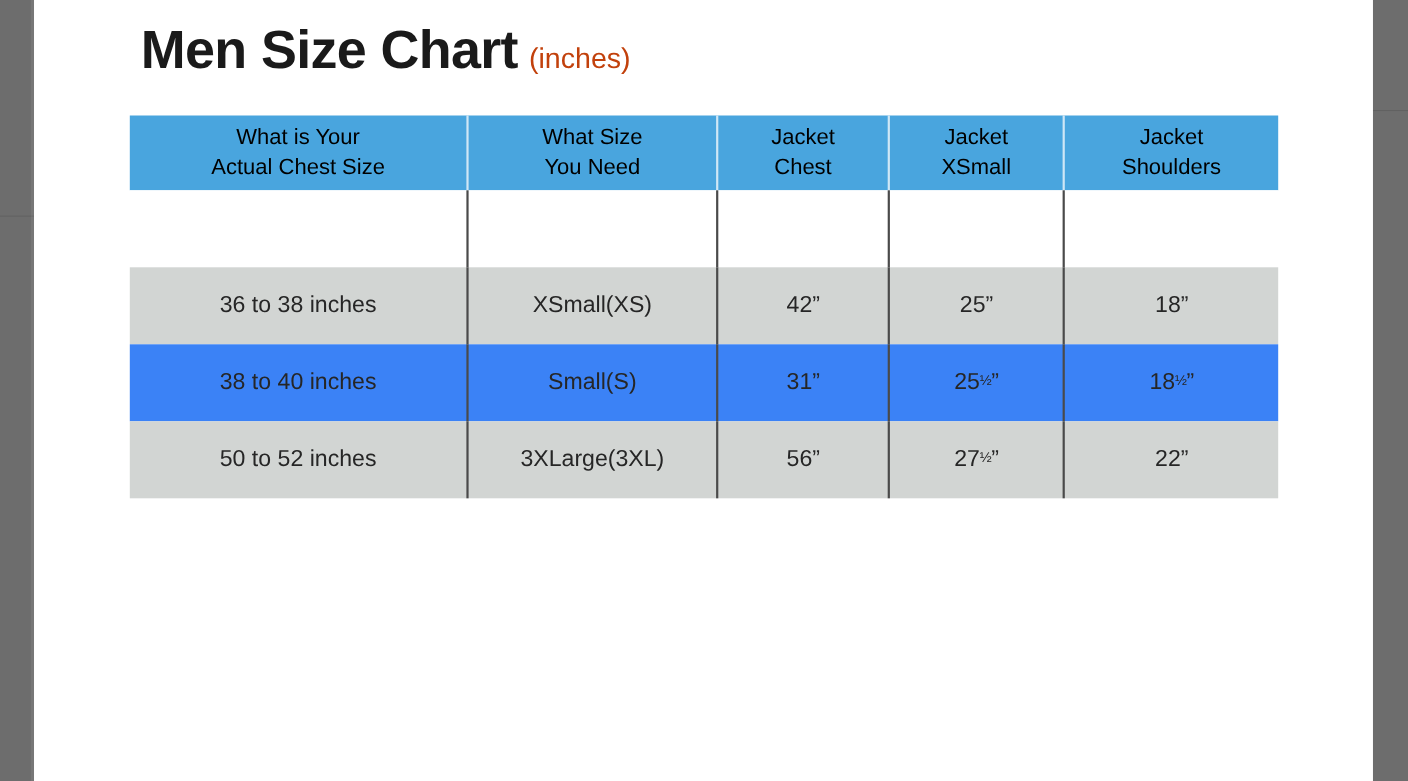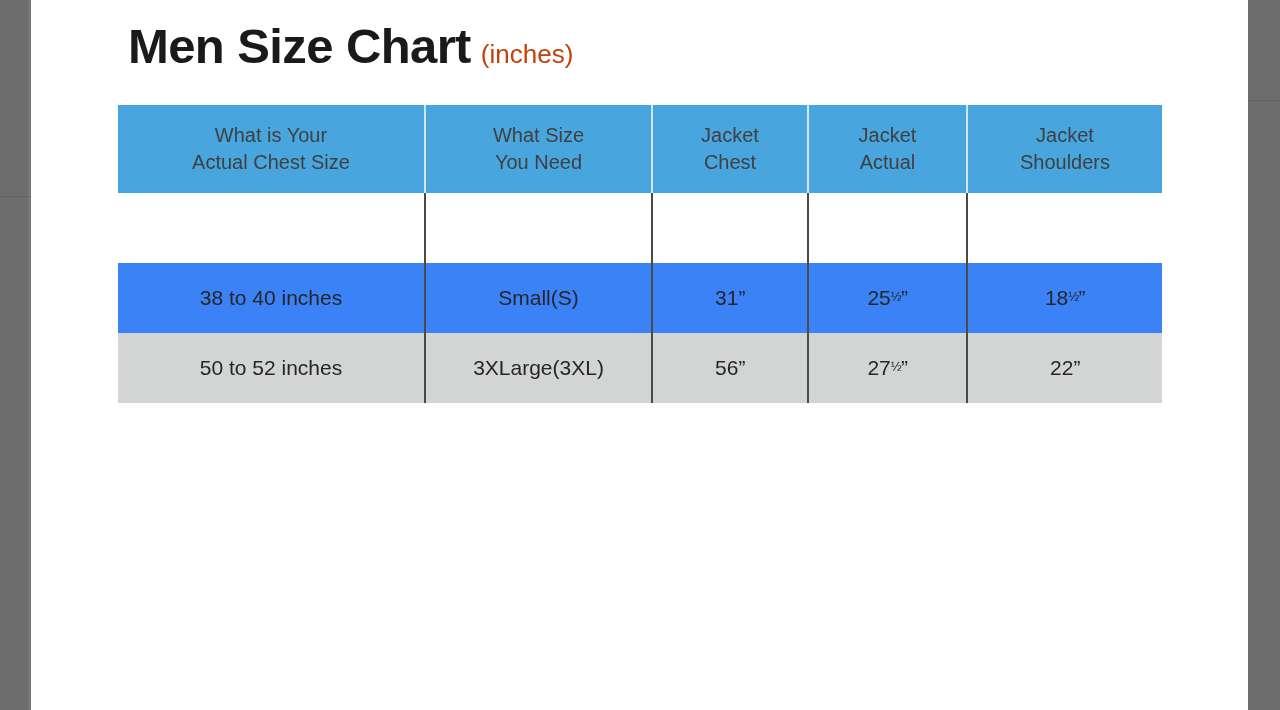--- a/index.html
+++ b/index.html
@@ -87,25 +87,25 @@
     table-layout: fixed;
   }
   .chart-table col.c0 { width: 307px; }
   .chart-table col.c1 { width: 227px; }
   .chart-table col.c2 { width: 156px; }
   .chart-table col.c3 { width: 159px; }
   .chart-table col.c4 { width: 195px; }
 
   .chart-table thead th {
     background: #49a5de;
-    color: #404040;
+    color: #000000;
     font-size: 20px;
     font-weight: normal;
     line-height: 1.35;
-    height: 88px;
+    height: 68px;
     padding: 0 4px;
     text-align: center;
     vertical-align: middle;
     border-right: 2px solid #cfe7f6;
     box-sizing: border-box;
   }
   .chart-table thead th:last-child { border-right: none; }
   .hdr-l1, .hdr-l2 { display: block; }
 
   .spacer-row td { height: 17px; background: #ffffff; padding: 0; border: none; }
@@ -169,36 +169,43 @@
         <th>
           <span class="hdr-l1">What Size</span>
           <span class="hdr-l2">You Need</span>
         </th>
         <th>
           <span class="hdr-l1">Jacket</span>
           <span class="hdr-l2">Chest</span>
         </th>
         <th>
           <span class="hdr-l1">Jacket</span>
-          <span class="hdr-l2">Actual</span>
+          <span class="hdr-l2">XSmall</span>
         </th>
         <th>
           <span class="hdr-l1">Jacket</span>
           <span class="hdr-l2">Shoulders</span>
         </th>
       </tr>
     </thead>
     <tbody>
       <tr class="spacer-row">
         <td></td>
           <td></td>
           <td></td>
           <td></td>
           <td></td>
       </tr>
+    <tr class="band-gray">
+          <td>36 to 38 inches</td>
+          <td>XSmall(XS)</td>
+          <td><span>42</span><span class="inch">”</span></td>
+          <td><span>25</span><span class="inch">”</span></td>
+          <td><span>18</span><span class="inch">”</span></td>
+        </tr>
         <tr class="band-white">
           <td>38 to 40 inches</td>
           <td>Small(S)</td>
           <td><span>31</span><span class="inch">”</span></td>
           <td><span>25</span><span class="frac">½</span><span class="inch">”</span></td>
           <td><span>18</span><span class="frac">½</span><span class="inch">”</span></td>
         </tr>
         <tr class="band-gray">
           <td>50 to 52 inches</td>
           <td>3XLarge(3XL)</td>

